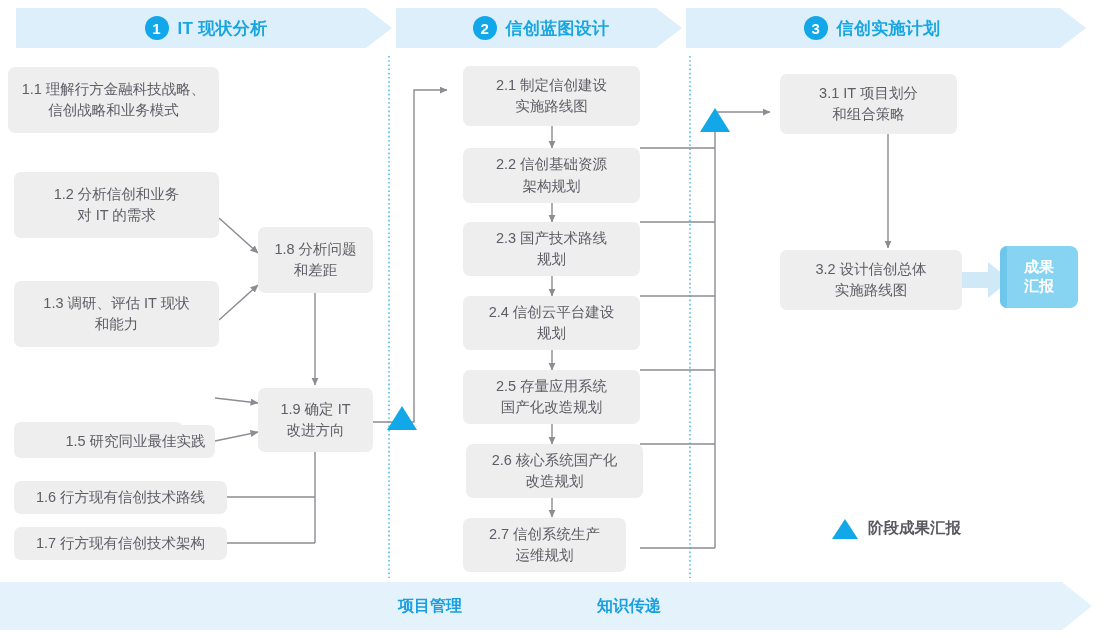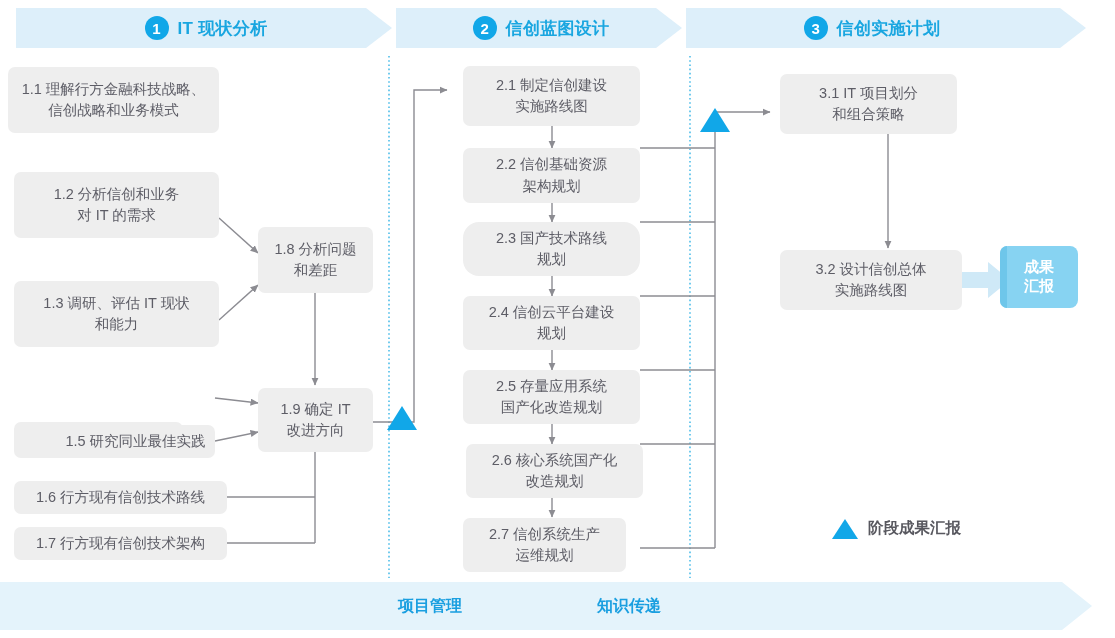--- a/index.html
+++ b/index.html
@@ -283,21 +283,21 @@
       <span>2.1 制定信创建设</span><br>
       <span>实施路线图</span>
     </span>
   </div>
   <div class="box" style="left:463px;top:148px;width:177px;height:55px;text-align:center;">
     <span>
       <span>2.2 信创基础资源</span><br>
       <span>架构规划</span>
     </span>
   </div>
-  <div class="box" style="left:463px;top:222px;width:177px;height:54px;border-radius:16px;">
+  <div class="box" style="left:463px;top:222px;width:177px;height:54px;">
     <span>
       <span>2.3 国产技术路线</span><br>
       <span>规划</span>
     </span>
   </div>
   <div class="box" style="left:463px;top:296px;width:177px;height:54px;">
     <span>
       <span>2.4 信创云平台建设</span><br>
       <span>规划</span>
     </span>

